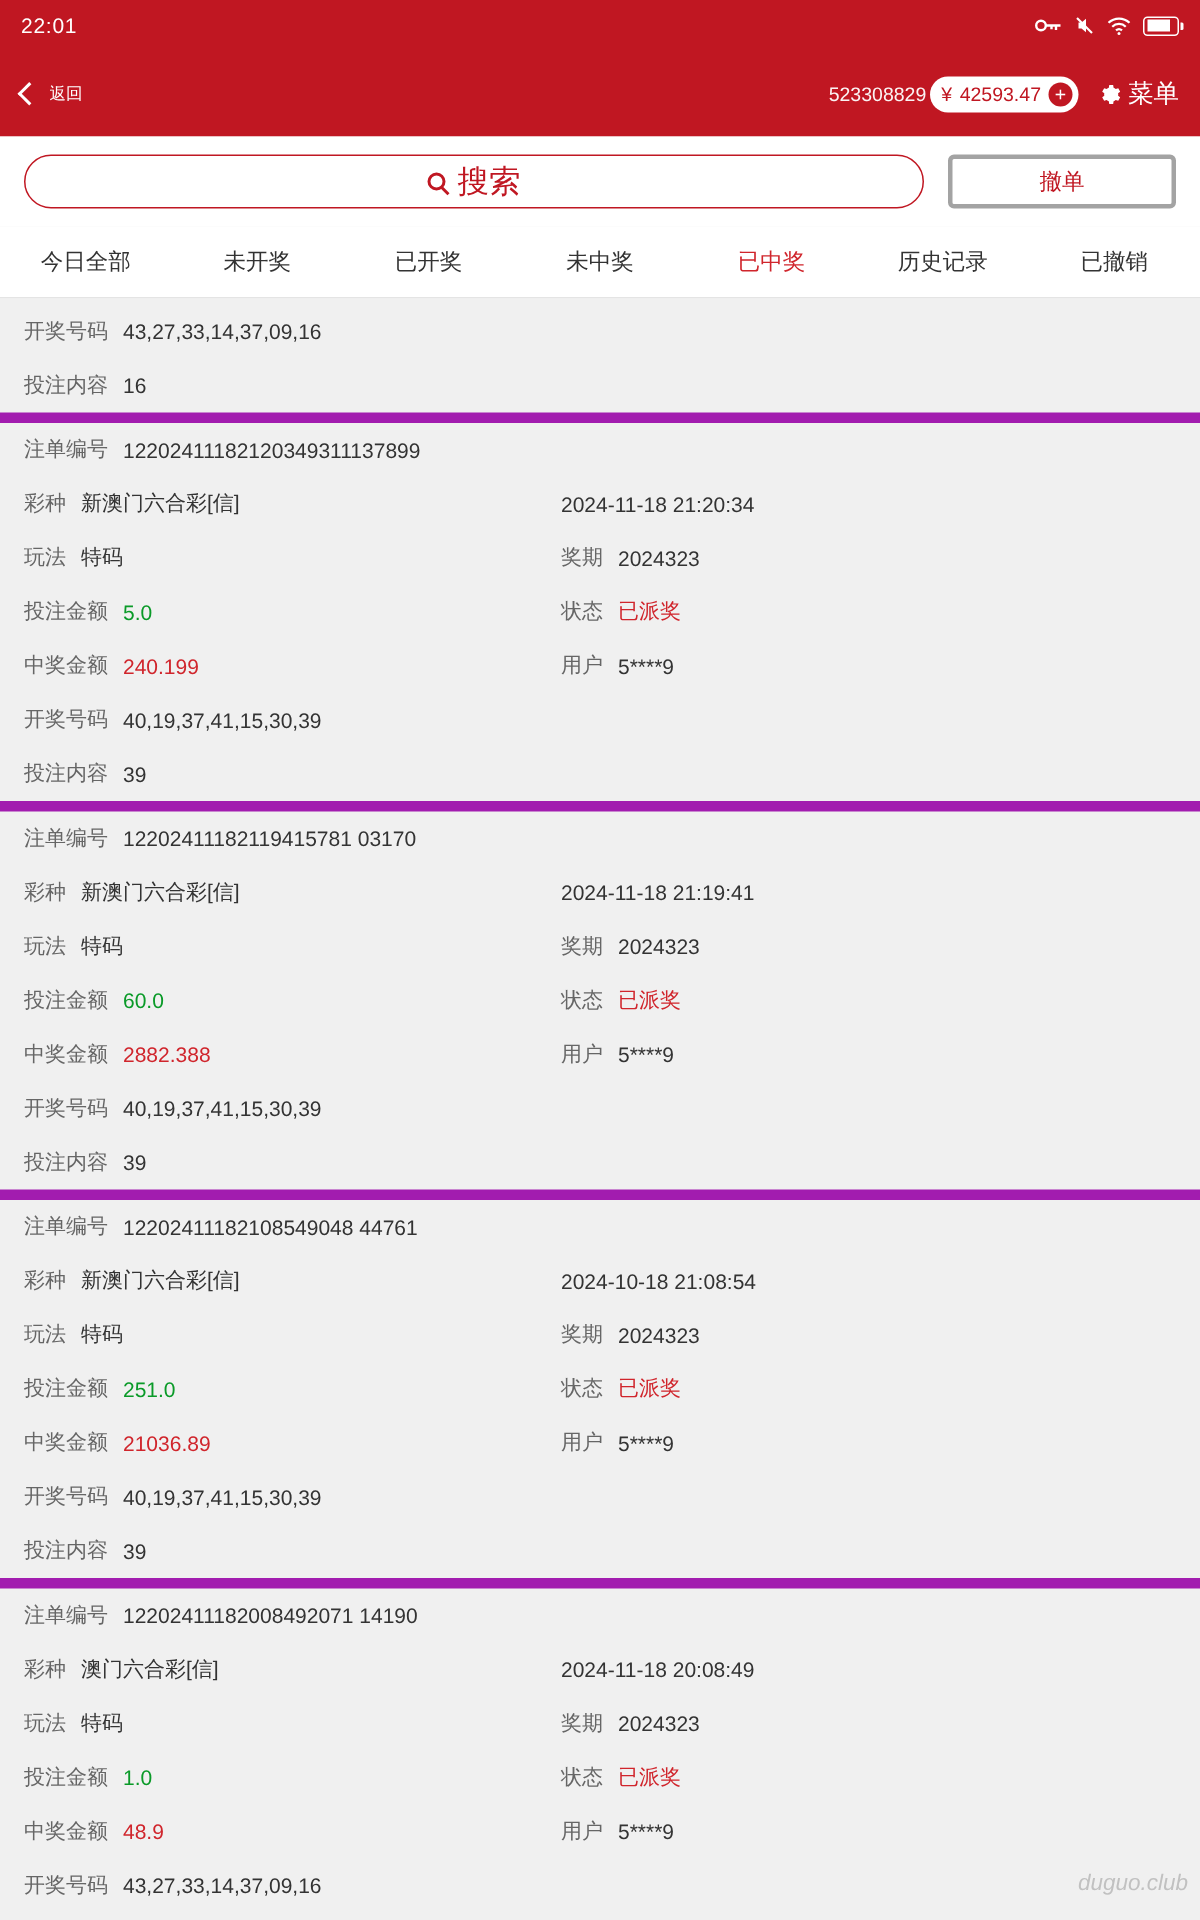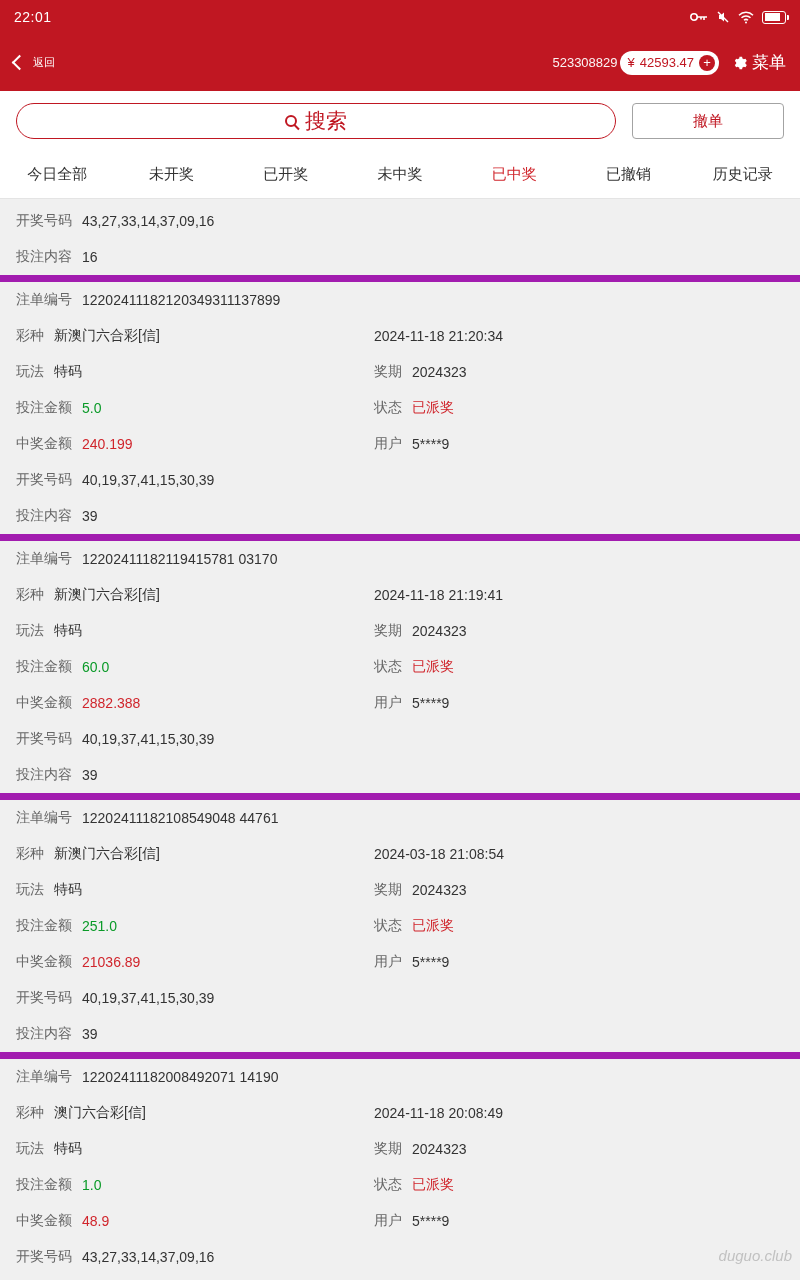--- a/index.html
+++ b/index.html
@@ -100,21 +100,21 @@
   .mag {
     width: 12px; height: 12px; border: 2px solid #c01722; border-radius: 50%;
     position: relative; display: inline-block;
   }
   .mag::after {
     content: ""; position: absolute; right: -5px; bottom: -3px;
     width: 7px; height: 2px; background: #c01722; transform: rotate(45deg);
   }
   .cancel-btn {
     width: 152px; height: 36px;
-    border: 1px solid #a3a3a3; border-radius: 4px;
+    border: 3px solid #a3a3a3; border-radius: 4px;
     color: #c01722; font-size: 15px; background: #fff;
     display: flex; align-items: center; justify-content: center;
     cursor: pointer;
   }
 
   
   .tabs {
     background: #fff;
     display: flex;
     border-bottom: 1px solid #e4e4e4;
@@ -243,24 +243,24 @@
   <div class="tab">
       <span>已开奖</span>
     </div>
   <div class="tab">
       <span>未中奖</span>
     </div>
   <div class="tab active">
       <span>已中奖</span>
     </div>
   <div class="tab">
+      <span>历史记录</span>
+    </div>
+  <div class="tab">
       <span>已撤销</span>
-    </div>
-  <div class="tab">
-      <span>历史记录</span>
     </div>
 </div>
 
 <div class="list">
 
   <div class="order partial">
     <div class="full">
       <span class="k">开奖号码</span>
       <span class="v dark">43,27,33,14,37,09,16</span>
     </div>
@@ -388,21 +388,21 @@
         <span class="k">注单编号</span>
         <span class="v dark">12202411182108549048 44761</span>
       </span>
     </div>
     <div class="row">
       <span class="col left">
         <span class="k">彩种</span>
         <span class="v dark">新澳门六合彩[信]</span>
       </span>
       <span class="col right">
-        <span class="v dark">2024-03-18 21:08:54</span>
+        <span class="v dark">2024-10-18 21:08:54</span>
       </span>
     </div>
     <div class="row">
       <span class="col left">
         <span class="k">玩法</span>
         <span class="v dark">特码</span>
       </span>
       <span class="col right">
         <span class="k">奖期</span>
         <span class="v dark">2024323</span>

